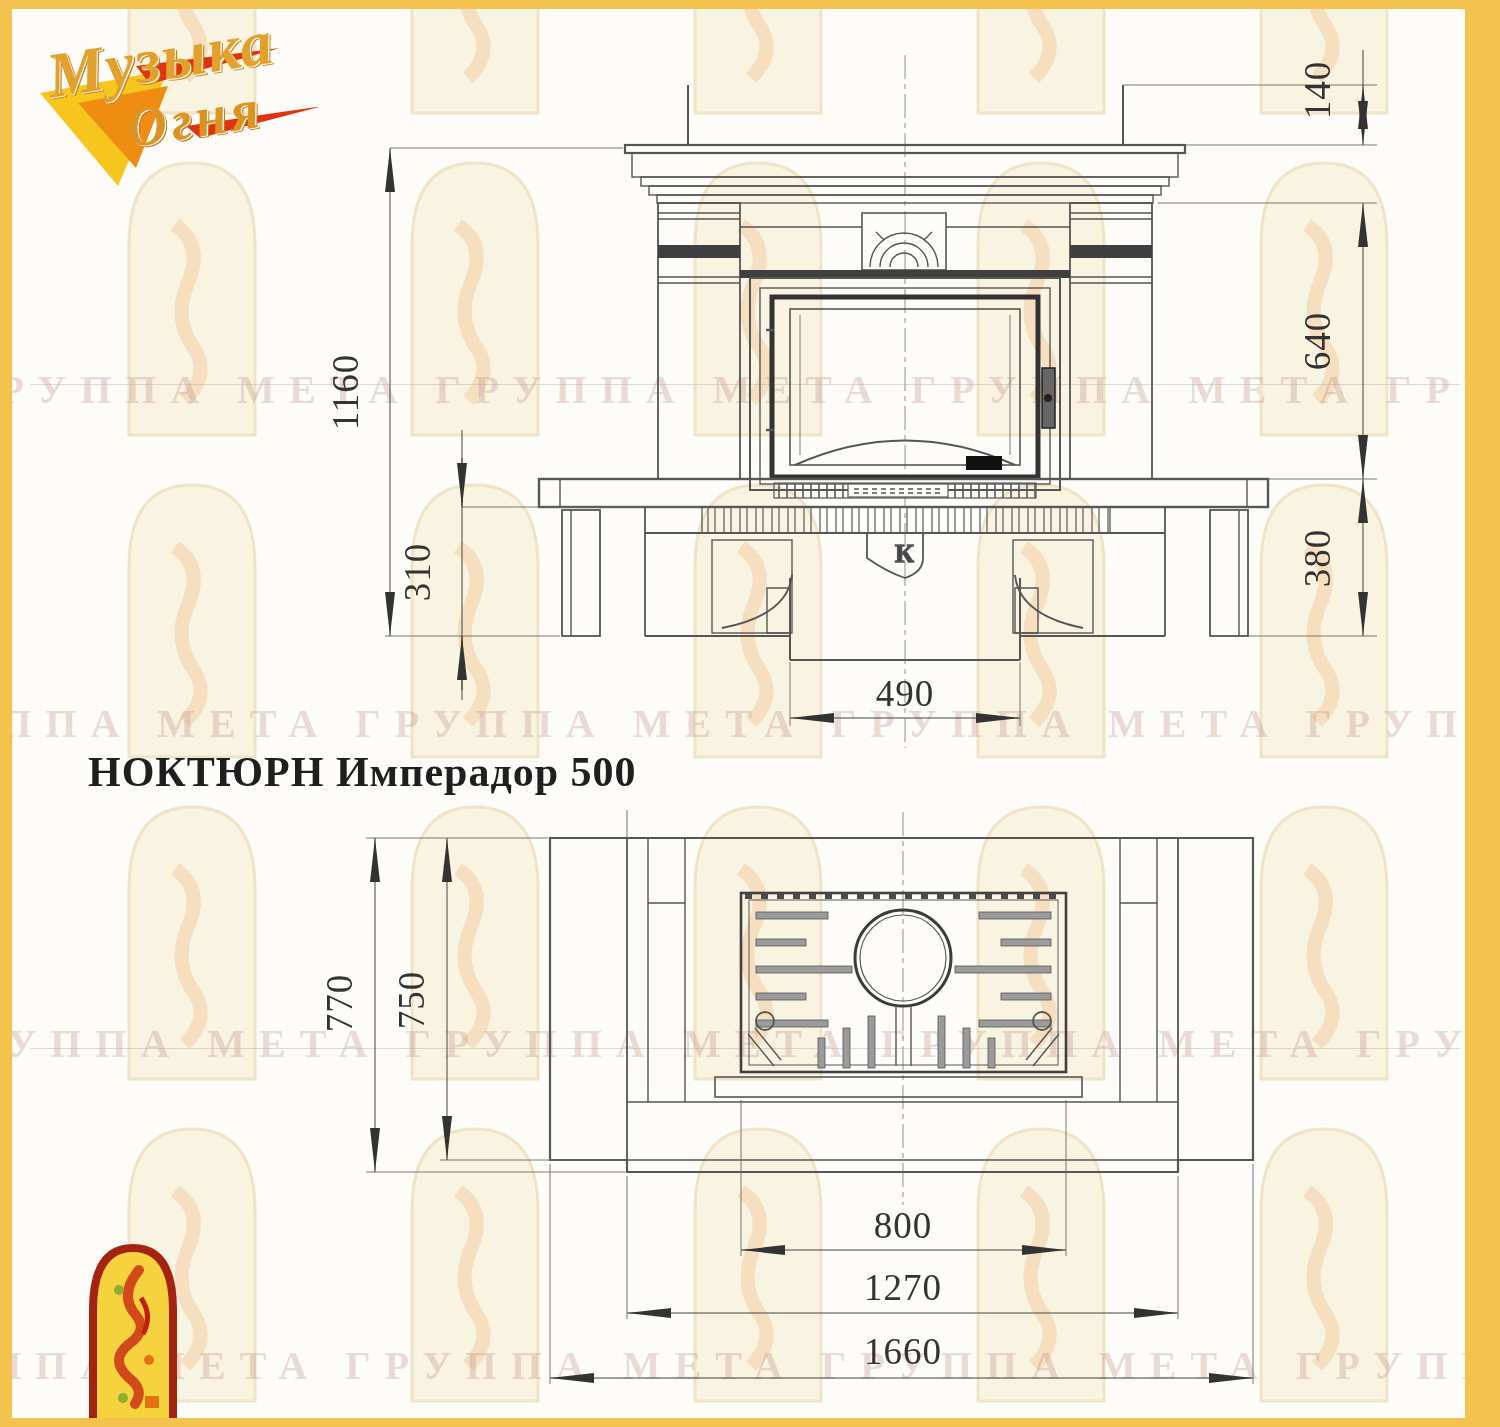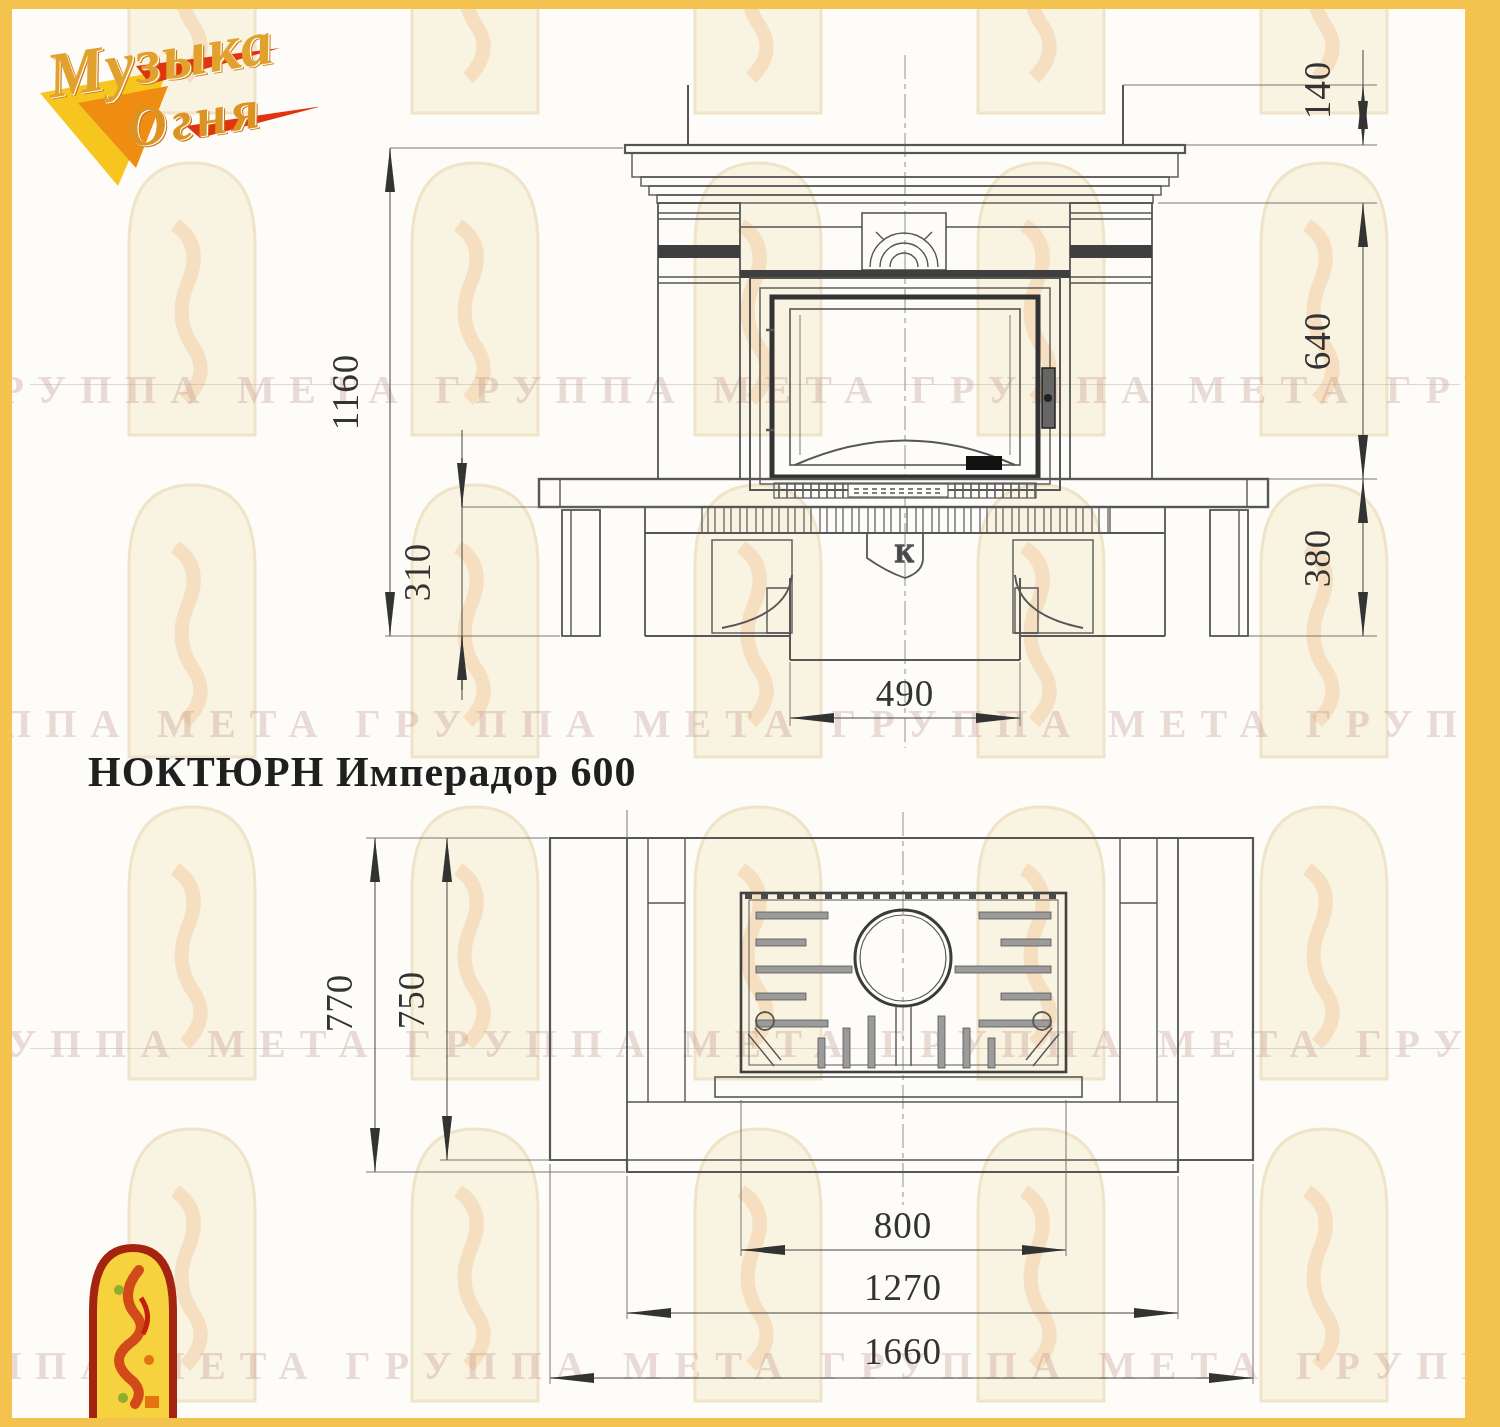--- a/index.html
+++ b/index.html
@@ -212,21 +212,21 @@
       <line x1="627" y1="1313" x2="1178" y2="1313" marker-start="url(#ar)" marker-end="url(#ar)"></line>
       <line x1="550" y1="1378" x2="1253" y2="1378" marker-start="url(#ar)" marker-end="url(#ar)"></line>
     </g>
     <text class="dim" text-anchor="middle" x="352" y="1003" transform="rotate(-90 352 1003)">770</text>
     <text class="dim" text-anchor="middle" x="424" y="1000" transform="rotate(-90 424 1000)">750</text>
     <text class="dim" text-anchor="middle" x="903" y="1238">800</text>
     <text class="dim" text-anchor="middle" x="903" y="1300">1270</text>
     <text class="dim" text-anchor="middle" x="903" y="1364">1660</text>
   </svg>
 
-  <div class="title">НОКТЮРН Имперадор 600</div>
+  <div class="title">НОКТЮРН Имперадор 500</div>
 
   <div class="logo">
     <svg width="300" height="185">
       <polygon points="22,85 150,62 100,178" fill="#f7c61e"></polygon>
       <polygon points="60,95 150,78 118,160" fill="#ef8d12"></polygon>
       <polygon points="118,58 262,40 132,76" fill="#e03410"></polygon>
       <polygon points="168,118 305,98 182,130" fill="#e03410"></polygon>
     </svg>
     <span class="l1">Музыка</span>
     <span class="l2">Огня</span>

